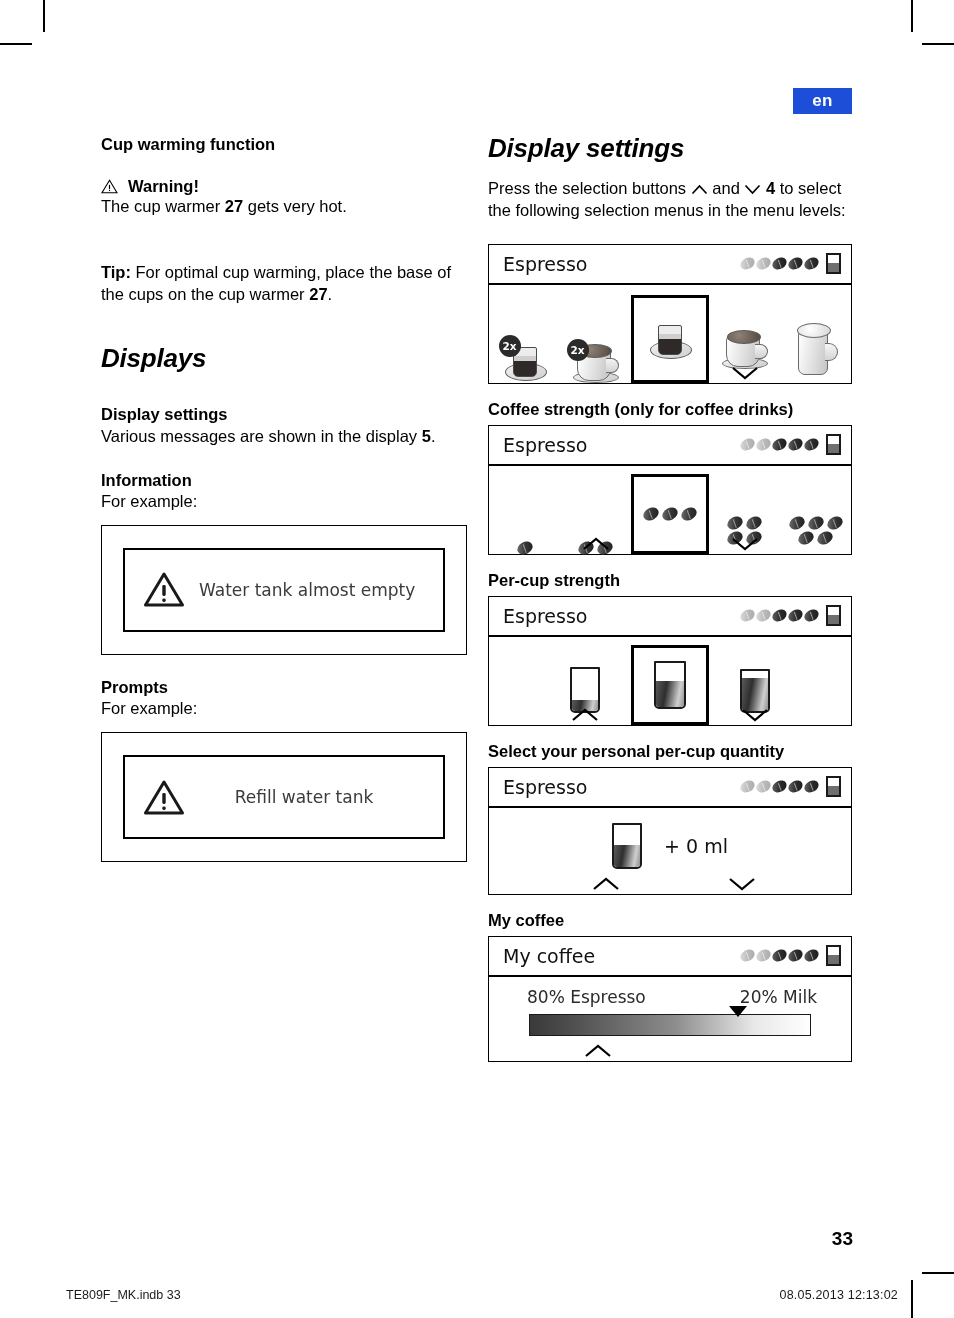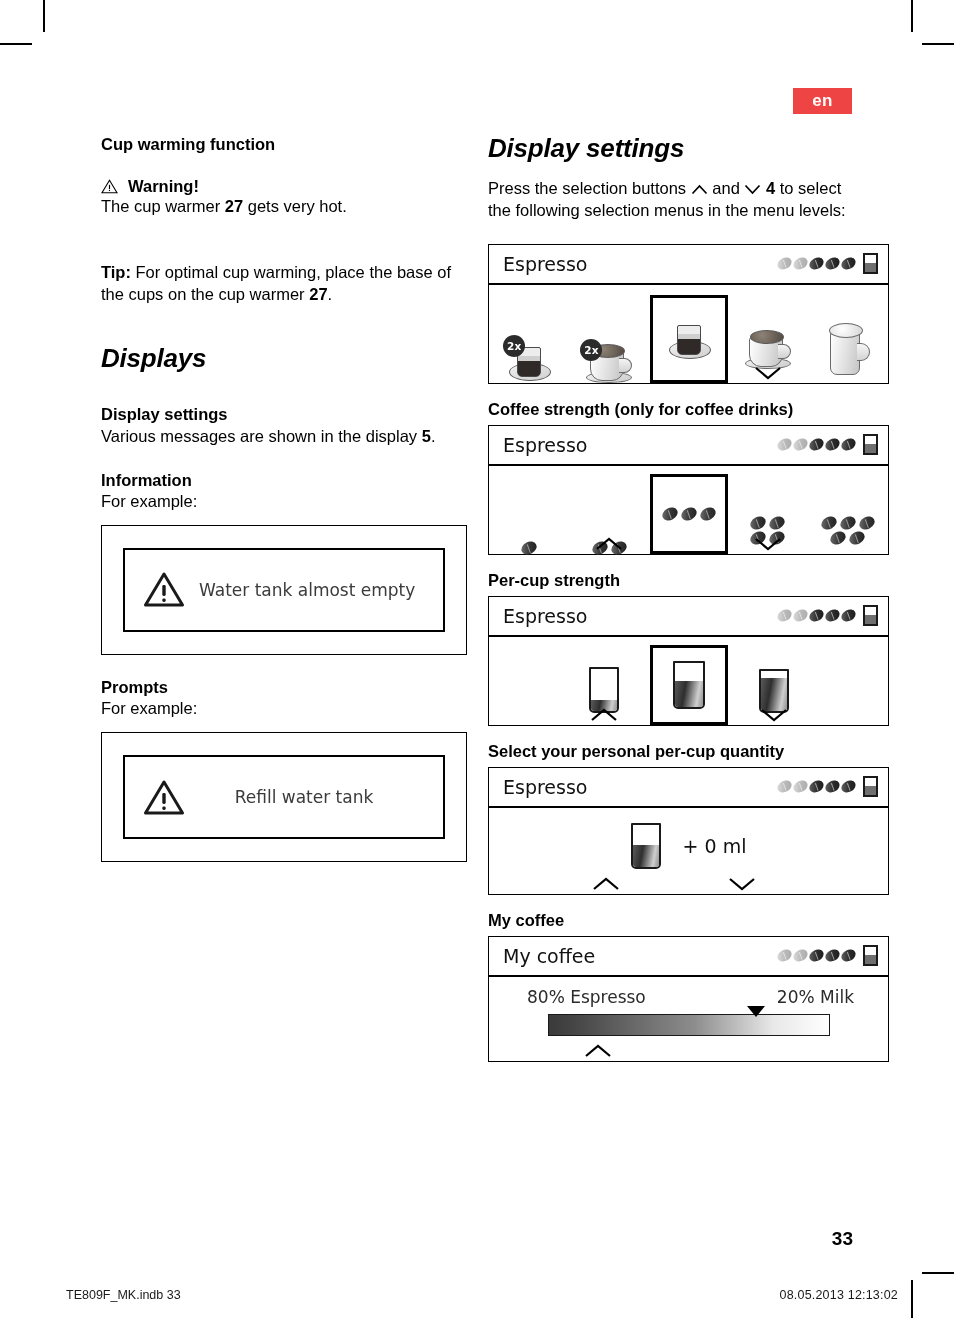--- a/index.html
+++ b/index.html
@@ -9,21 +9,21 @@
     color:#000;position:relative;overflow:hidden;
   }
   
   .crop{position:absolute;background:#000;}
   .crop.v{width:2px;}
   .crop.h{height:2px;}
 
   
   .lang-badge{
     position:absolute;left:793px;top:88px;width:59px;height:26px;
-    background:#ef4444;color:#fff;font-weight:bold;font-size:17px;
+    background:#1d4ed8;color:#fff;font-weight:bold;font-size:17px;
     display:flex;align-items:center;justify-content:center;letter-spacing:.3px;
   }
 
   
   .col{position:absolute;top:134px;}
   .col-left{left:101px;width:366px;}
   .col-right{left:488px;width:366px;}
 
   h1{font-size:26px;font-weight:bold;margin:0 0 14px 0;line-height:1.15;letter-spacing:-.2px;font-style:italic;}
   h1.tight-top{margin-top:0;}
@@ -45,21 +45,21 @@
   .msgbox-inner{
     border:2px solid #000;width:322px;height:84px;
     display:flex;align-items:center;gap:14px;padding-left:18px;box-sizing:border-box;
   }
   .msg-text{font-size:17px;color:#3b3b3b;font-family:"DejaVu Sans", sans-serif;}
   .msg-text.centered{flex:1;text-align:center;padding-right:34px;}
 
   
   .panel-label{font-size:16.5px;font-weight:bold;margin:0 0 6px 0;}
   .panel{
-    border:1.5px solid #000;width:401px;box-sizing:border-box;background:#fff;
+    border:1.5px solid #000;width:364px;box-sizing:border-box;background:#fff;
   }
   .panel-head{
     height:40px;display:flex;align-items:center;justify-content:space-between;
     padding:0 10px 0 14px;border-bottom:2px solid #000;box-sizing:border-box;
   }
   .panel-head .title{font-size:19px;font-family:"DejaVu Sans", sans-serif;color:#111;}
   .status-icons{display:flex;align-items:center;gap:1px;}
   .bean{width:15px;height:11px;border-radius:50%/50%;transform:rotate(-28deg);display:inline-block;}
   .bean.on{background:linear-gradient(120deg,#6e6e6e,#2b2b2b 55%,#1a1a1a);}
   .bean.off{background:linear-gradient(120deg,#e3e3e3,#b9b9b9 55%,#a8a8a8);}

